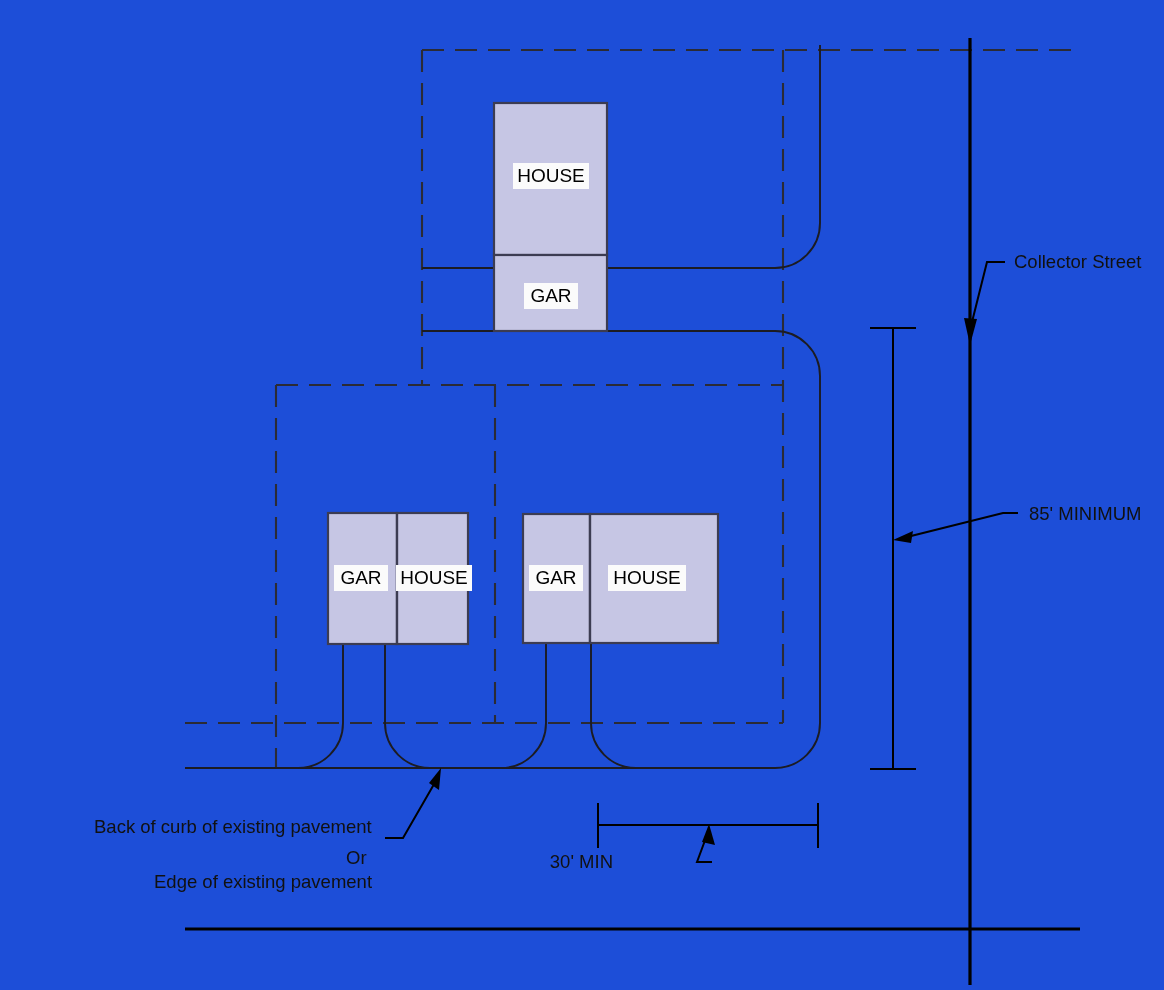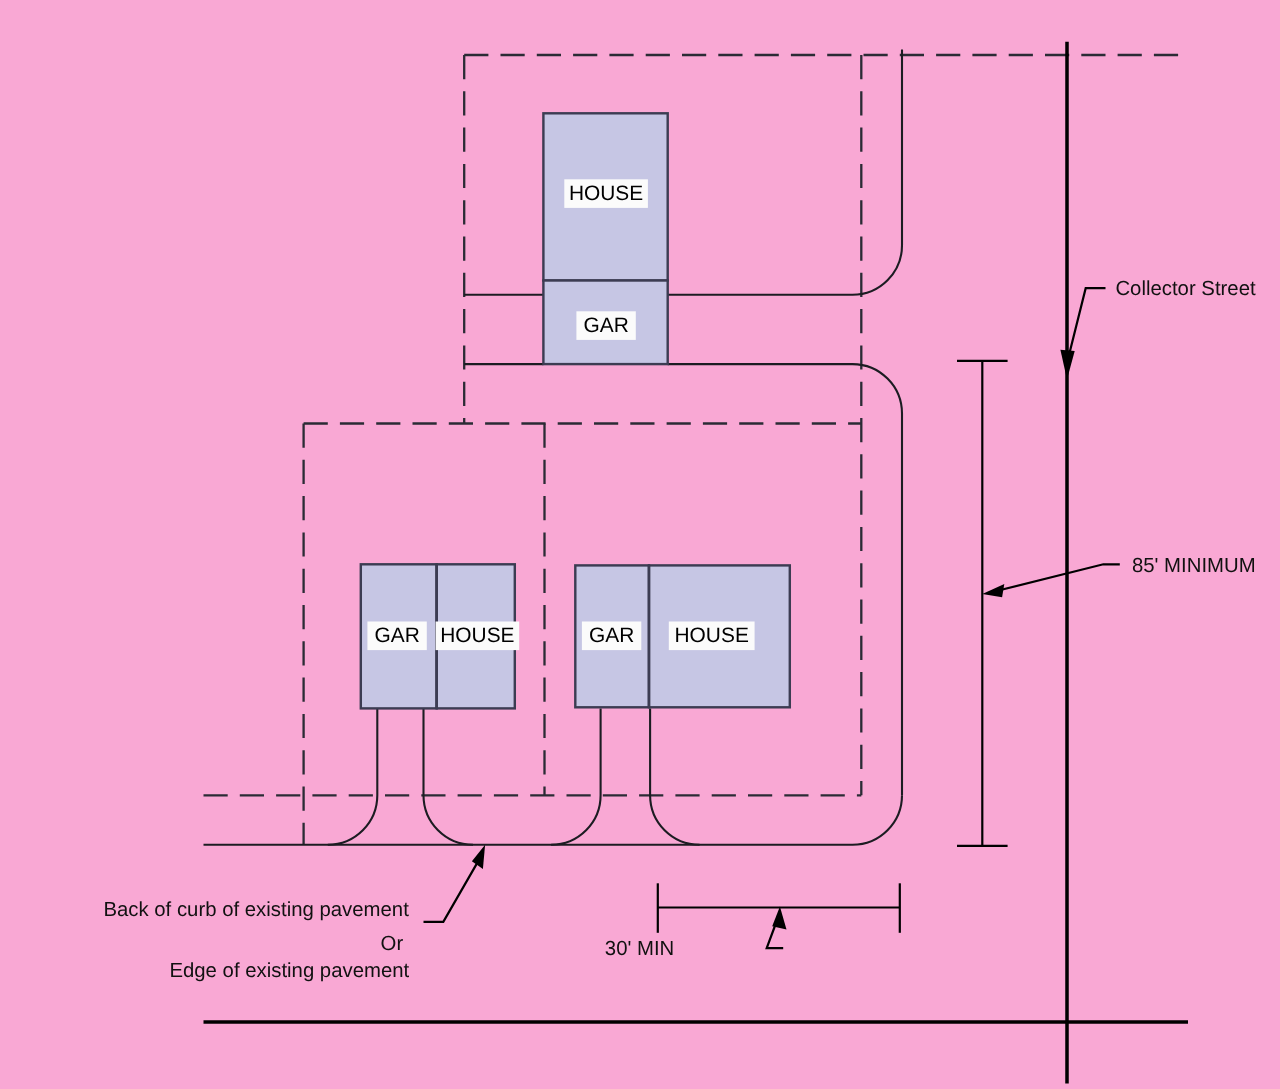--- a/index.html
+++ b/index.html
@@ -10,21 +10,21 @@
   body {
     width: 1164px;
     height: 990px;
     font-family: "Liberation Sans", sans-serif;
     overflow: hidden;
   }
   #diagram-root {
     position: relative;
     width: 1164px;
     height: 990px;
-    background: #f9a8d4;
+    background: #1d4ed8;
   }
   svg.plan {
     display: block;
     width: 1164px;
     height: 990px;
   }
   .lot-line {
     fill: none;
     stroke: #2b2b35;
     stroke-width: 2.1;

